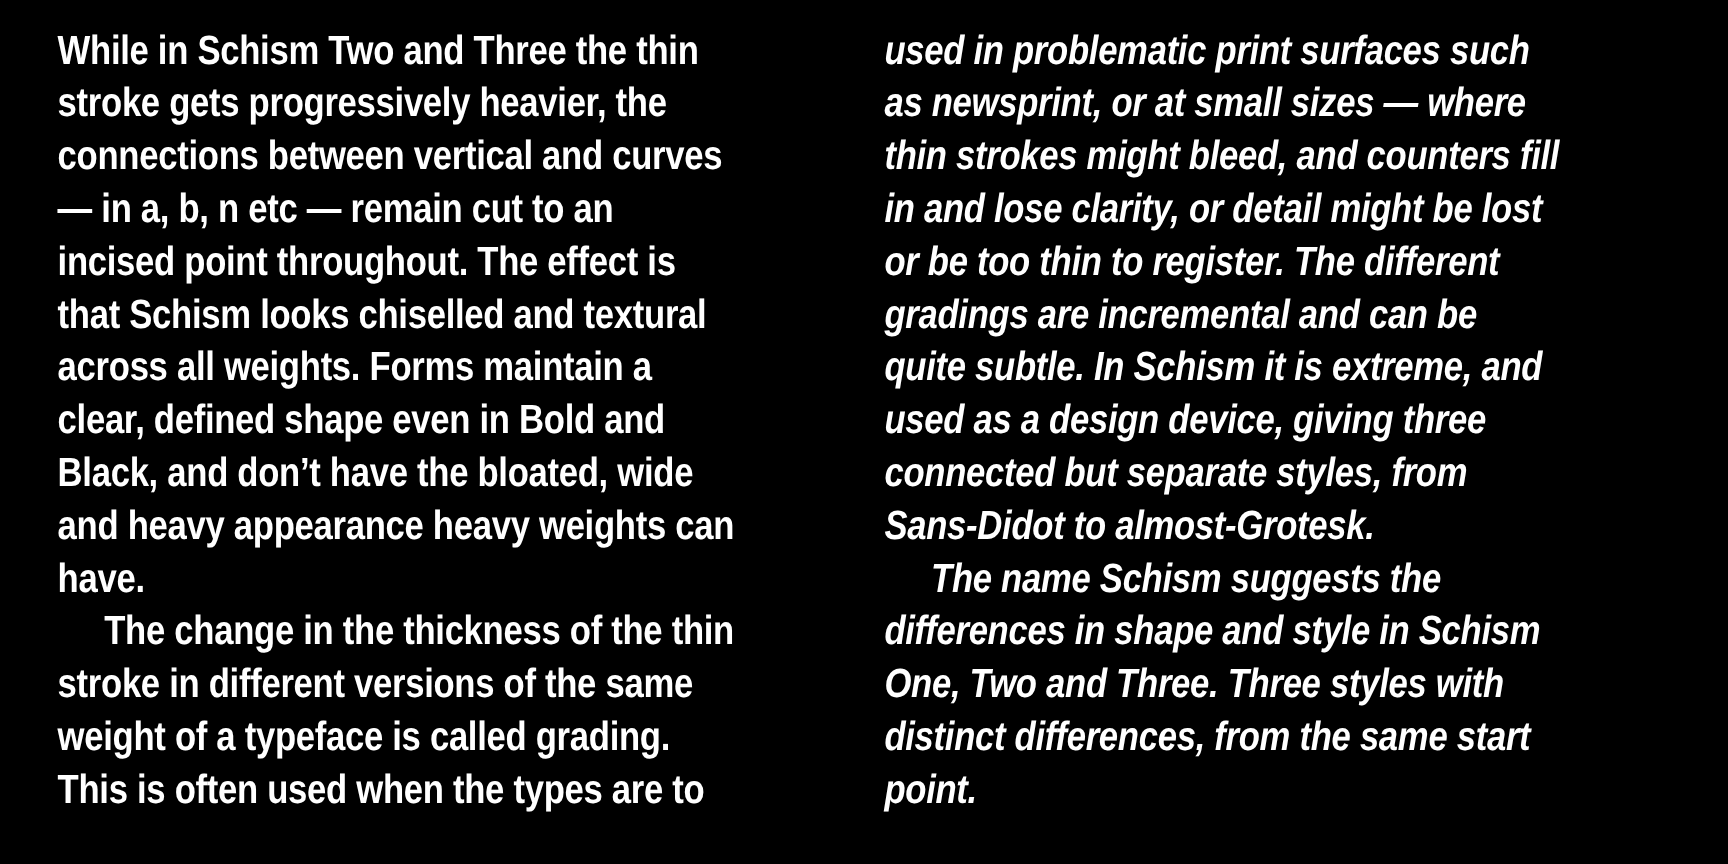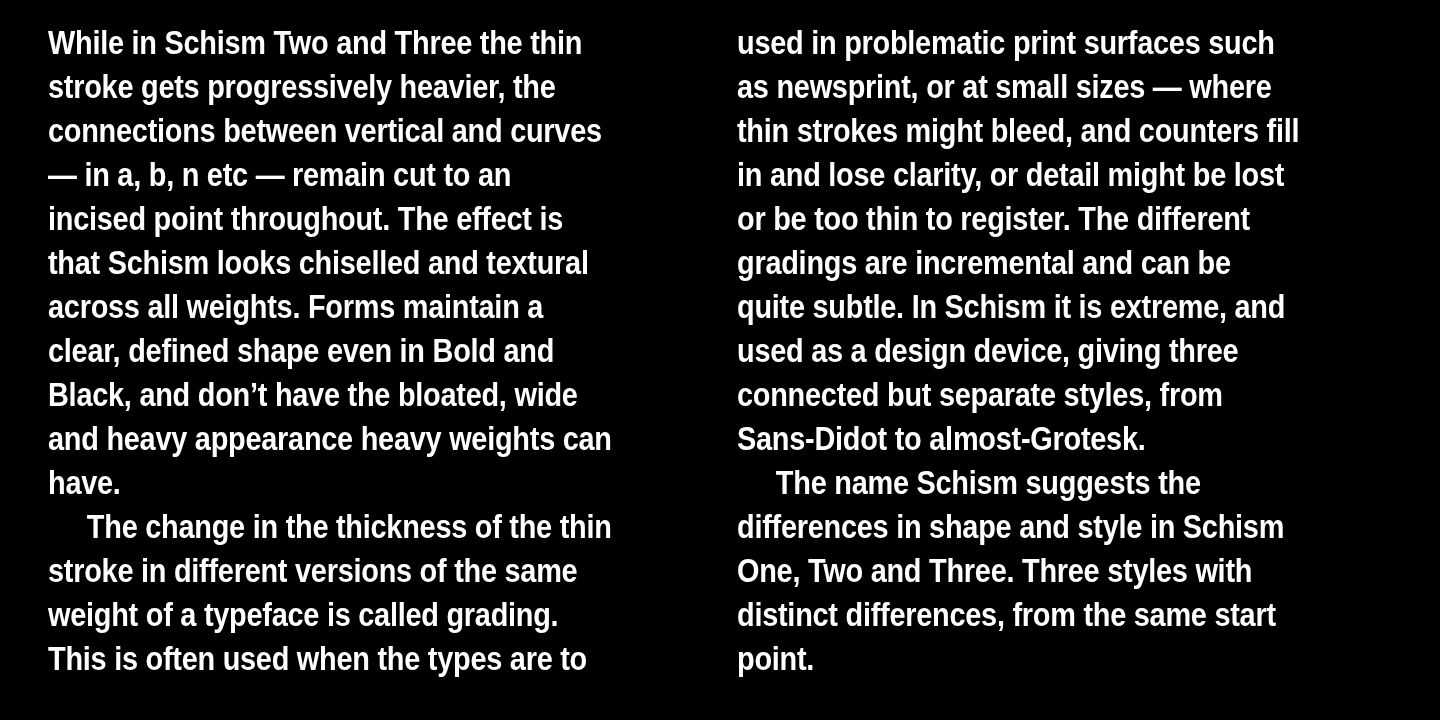--- a/index.html
+++ b/index.html
@@ -20,21 +20,21 @@
     display: flex;
     box-sizing: border-box;
     padding: 20px 0 0 48px;
     width: 1440px;
     height: 720px;
   }
   .col {
     flex: 0 0 auto;
   }
   .col-left  { width: 689px; }
-  .col-right { width: 703px; }
+  .col-right { width: 703px; font-style: italic; }
   .line {
     height: 44px;
     line-height: 44px;
     font-family: "Liberation Sans", "DejaVu Sans", sans-serif;
     font-weight: 700;
     font-size: 34px;
     letter-spacing: -0.3px;
     color: var(--text, #fff);
     white-space: pre;
     transform: scaleX(0.85);

